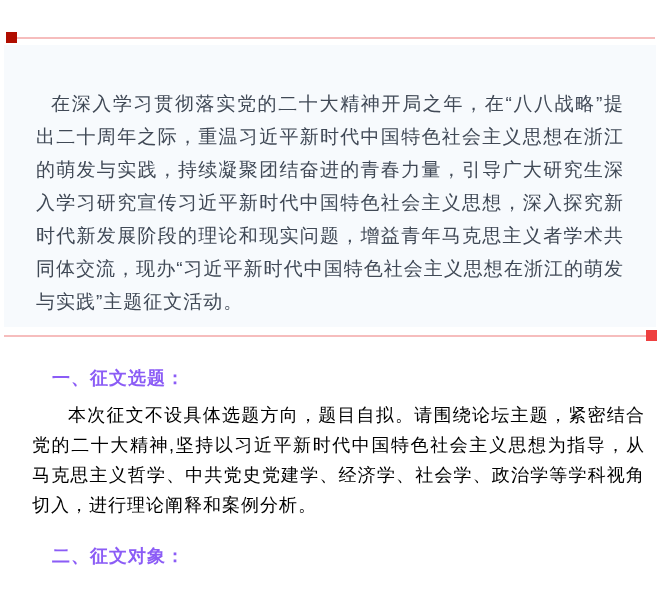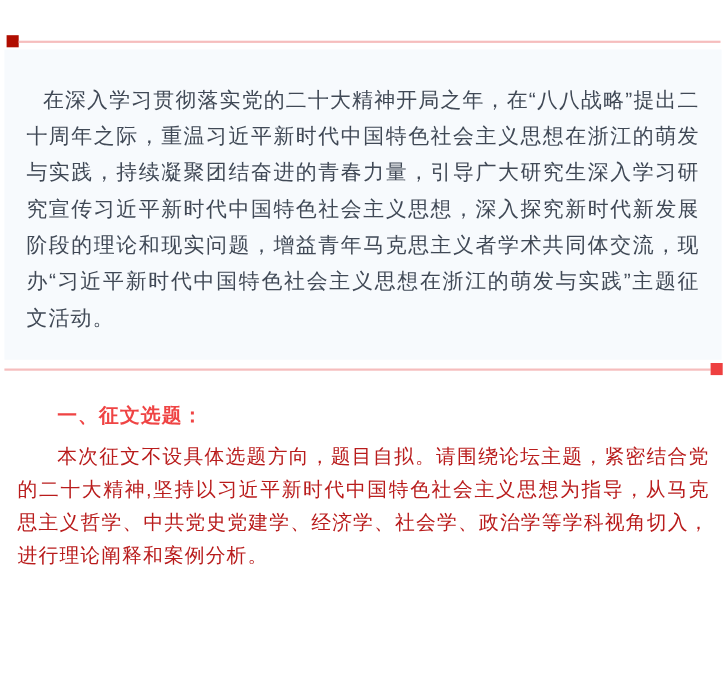--- a/index.html
+++ b/index.html
@@ -32,50 +32,50 @@
     position: absolute;
     top: 45px;
     left: 4px;
     width: 652px;
     height: 282px;
     background: #f7fafd;
     box-sizing: border-box;
     padding: 26px 16px 25px 16px;
   }
   .intro-text {
-    margin: 4px;
+    margin: 16px;
     font-size: 19px;
     line-height: 33px;
     letter-spacing: 1px;
     color: #404956;
     text-indent: 15px;
     text-align: justify;
   }
 
   
   .content {
     position: absolute;
     top: 360px;
     left: 16px;
     right: 15px;
   }
   .section-heading {
     margin: 6px 0 10px 0;
     font-size: 18px;
     font-weight: bold;
-    color: #ef4444;
+    color: #8b5cf6;
     letter-spacing: 1px;
     text-indent: 2em;
   }
   .section-body {
-    margin: 0 0 24px 0;
+    margin: 0 0 24px 16px;
     font-size: 18px;
     line-height: 30px;
     letter-spacing: 1px;
-    color: #b91c1c;
+    color: #000000;
     text-indent: 2em;
     text-align: justify;
   }
 </style>
 </head>
 <body>
 
 <div class="page">
 
   <div class="deco top">
@@ -89,15 +89,16 @@
 
   <div class="deco bottom">
     <span class="hairline"></span>
     <span class="sq bright"></span>
   </div>
 
   <div class="content">
     <h3 class="section-heading">一、征文选题：</h3>
     <p class="section-body">本次征文不设具体选题方向，题目自拟。请围绕论坛主题，紧密结合党的二十大精神,坚持以习近平新时代中国特色社会主义思想为指导，从马克思主义哲学、中共党史党建学、经济学、社会学、政治学等学科视角切入，进行理论阐释和案例分析。</p>
 
+    <h3 class="section-heading">二、征文对象：</h3>
   </div>
 
 </div>
 
 </body></html>

